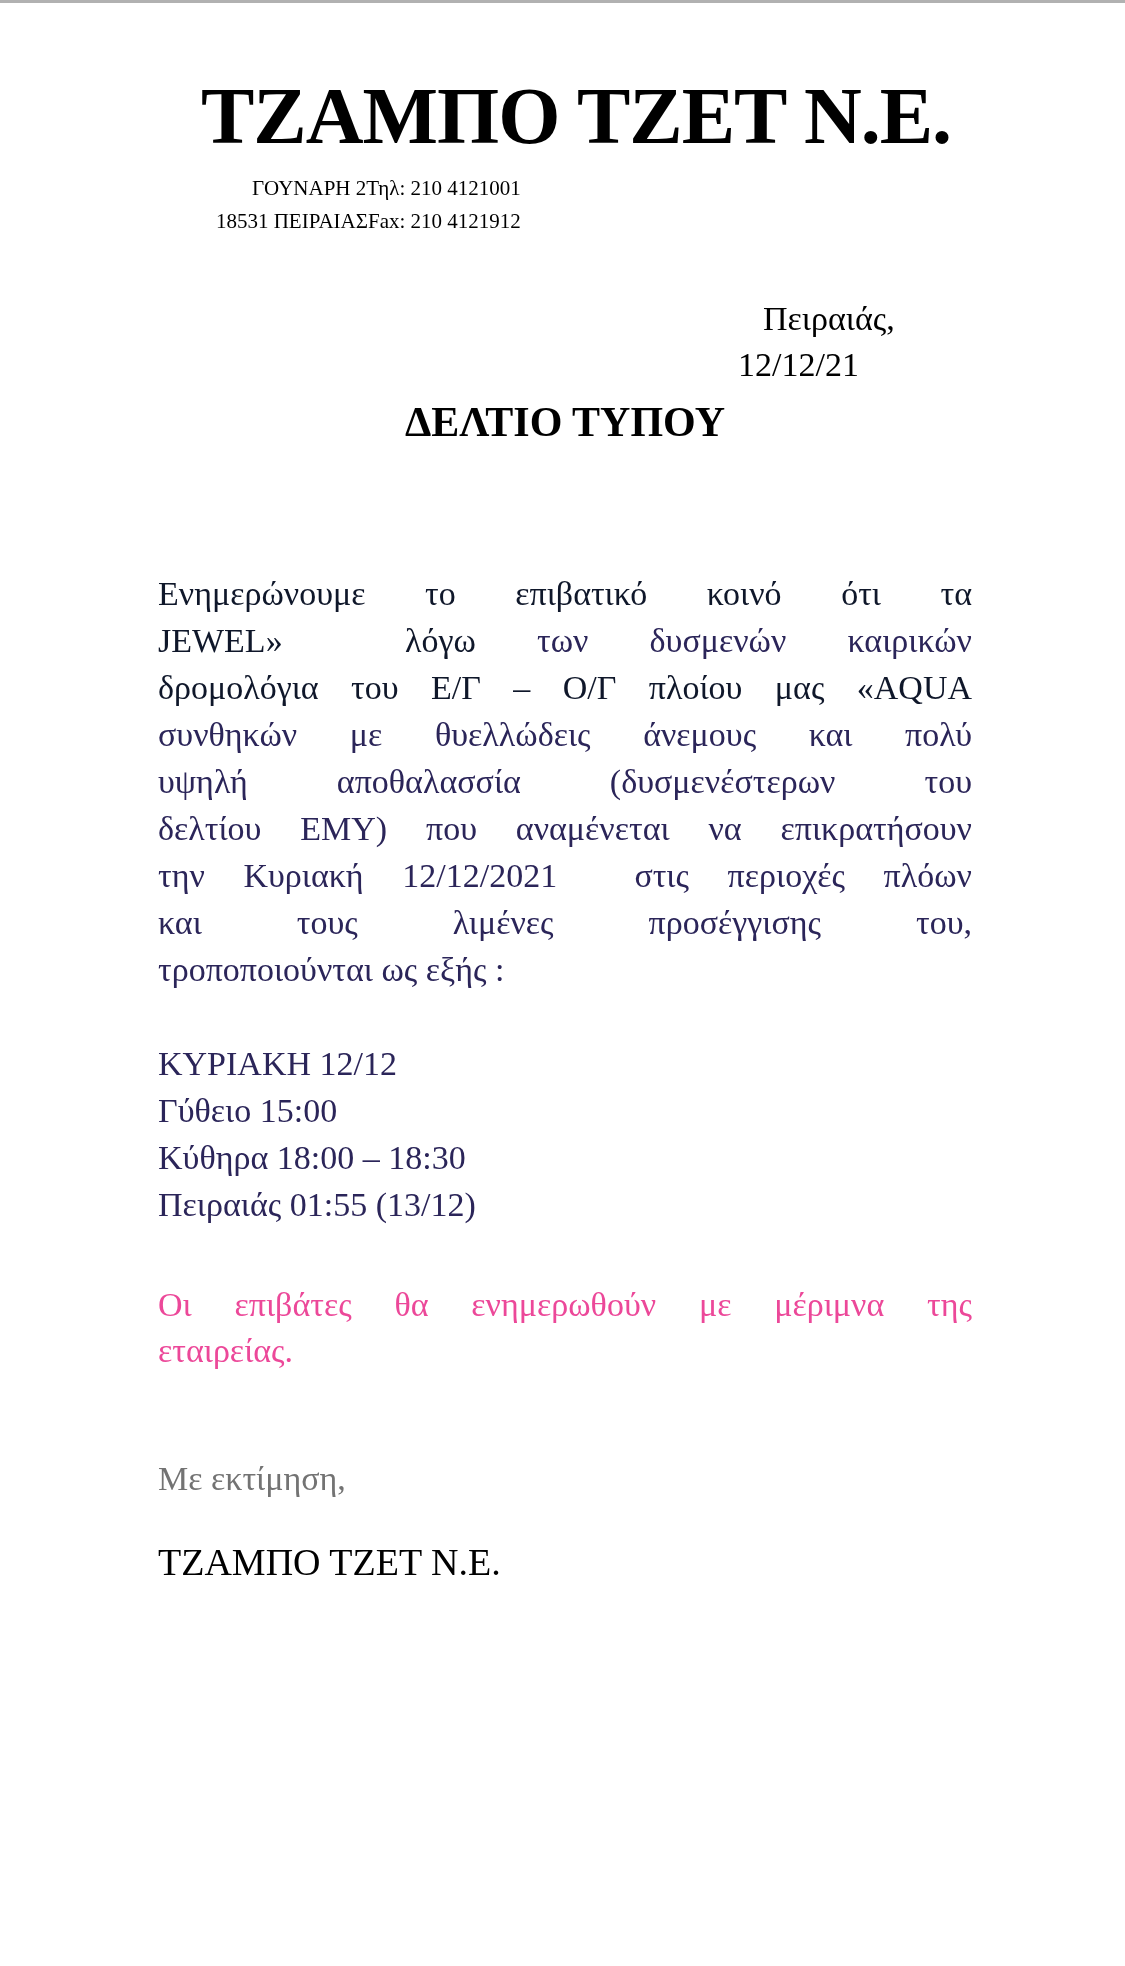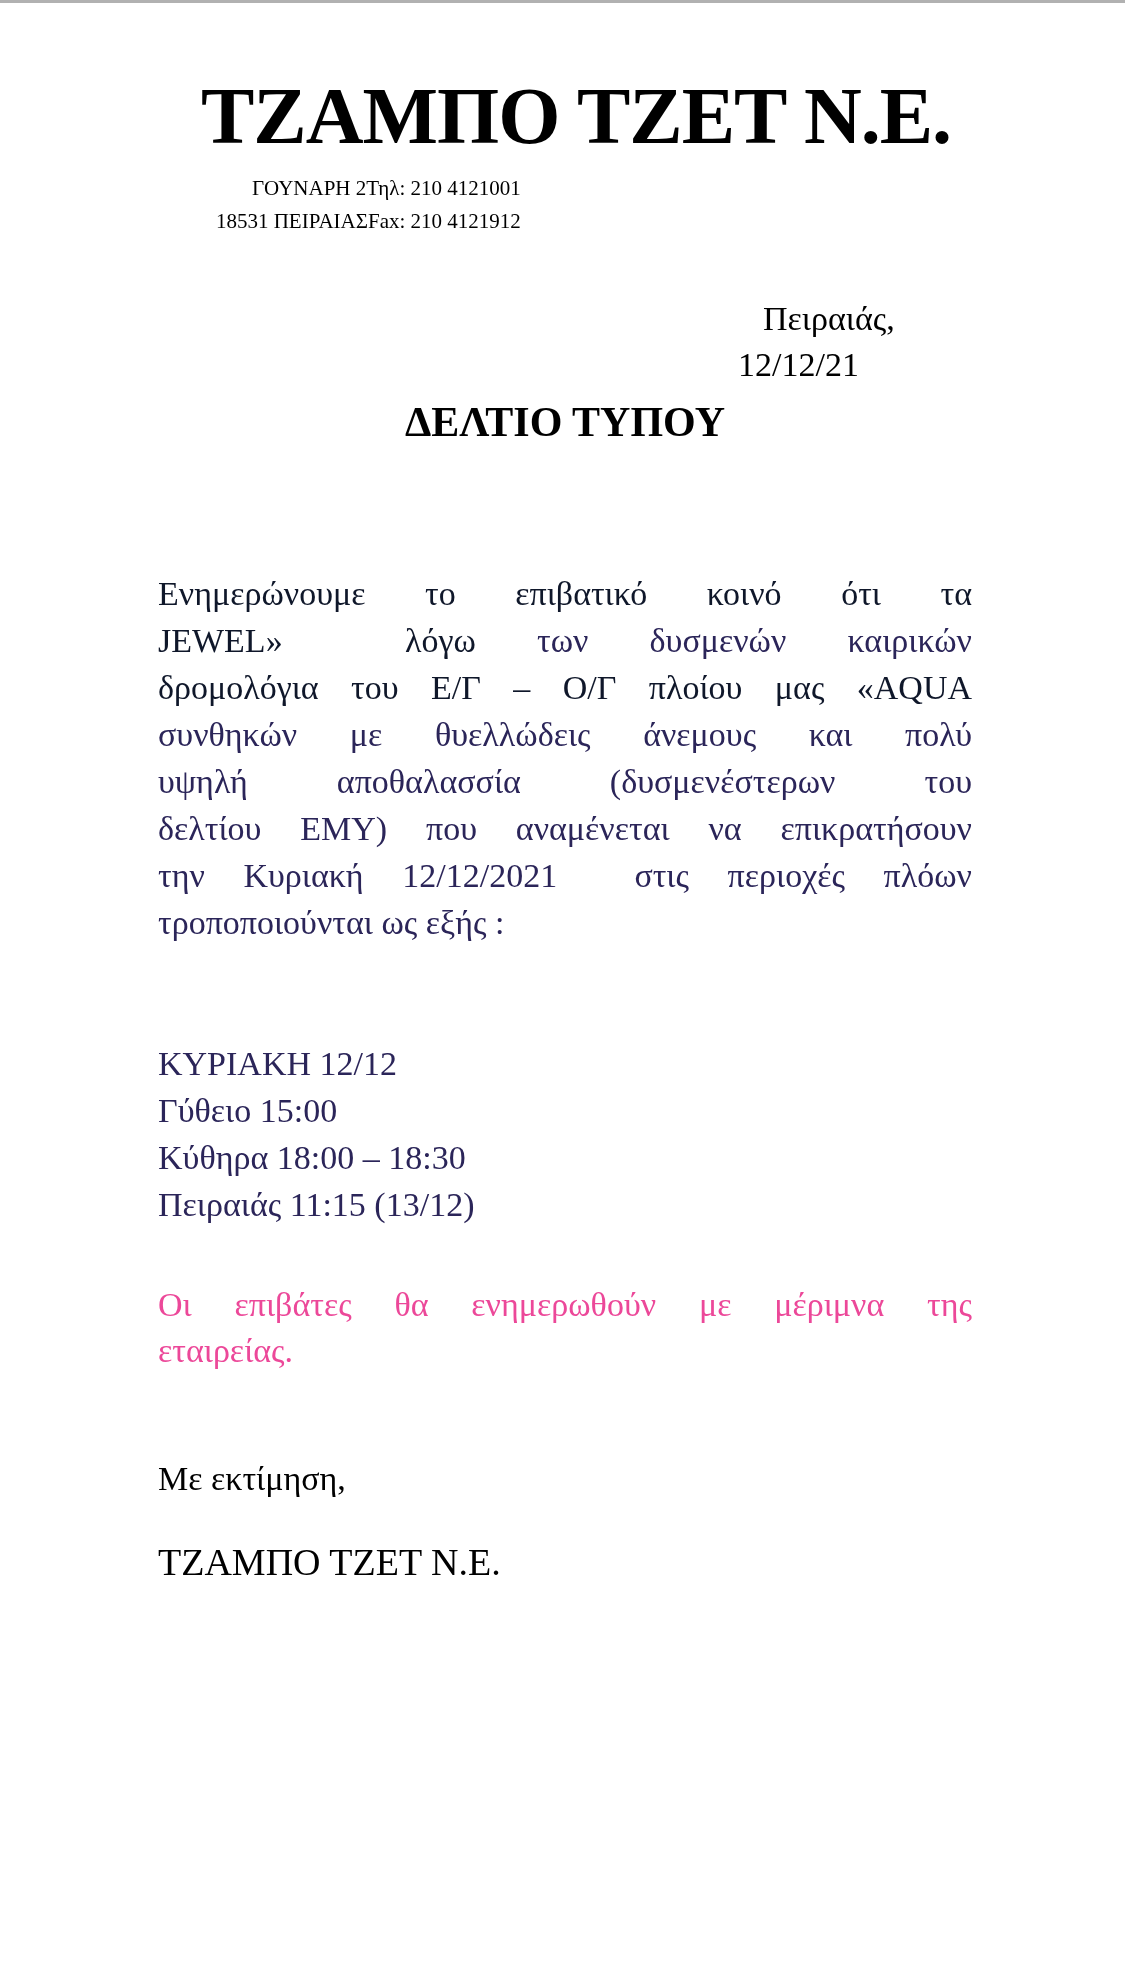--- a/index.html
+++ b/index.html
@@ -63,21 +63,21 @@
     position: absolute; top: 1040px; left: 158px;
     font-size: 34px; line-height: 47px;
     color: var(--navy, #2b2559);
   }
   .note {
     position: absolute; top: 1282px; left: 158px; width: 814px;
     font-size: 34px; line-height: 46px; color: #ec4899;
   }
   .closing {
     position: absolute; top: 1460px; left: 158px;
-    font-size: 34px; color: #000000;
+    font-size: 34px; color: #737373;
   }
   .signature {
     position: absolute; top: 1540px; left: 158px;
     font-size: 38px; color: #000;
     white-space: nowrap;
   }
 </style>
 </head>
 <body>
 
@@ -99,28 +99,29 @@
   <div class="heading">ΔΕΛΤΙΟ ΤΥΠΟΥ</div>
 
   <div class="body-par">
     <div class="jline"><span class="c-black">Ενημερώνουμε το επιβατικό κοινό ότι τα</span><span class="c-navy"></span></div>
     <div class="jline"><span class="c-black">JEWEL»  λόγω </span><span class="c-navy">των δυσμενών καιρικών</span></div>
     <div class="jline"><span class="c-black">δρομολόγια του Ε/Γ – Ο/Γ πλοίου μας «AQUA</span><span class="c-navy"></span></div>
     <div class="jline"><span class="c-black"></span><span class="c-navy">συνθηκών με θυελλώδεις άνεμους και πολύ</span></div>
     <div class="jline"><span class="c-black"></span><span class="c-navy">υψηλή αποθαλασσία (δυσμενέστερων του</span></div>
     <div class="jline"><span class="c-black"></span><span class="c-navy">δελτίου ΕΜΥ) που αναμένεται να επικρατήσουν</span></div>
     <div class="jline"><span class="c-black"></span><span class="c-navy">την Κυριακή 12/12/2021  στις περιοχές πλόων</span></div>
+    <div class="jline"><span class="c-black"></span><span class="c-navy">και τους λιμένες προσέγγισης του,</span></div>
     <div class="jline last"><span class="c-black"></span><span class="c-navy">τροποποιούνται ως εξής :</span></div>
   </div>
 
   <div class="schedule">
     <div>ΚΥΡΙΑΚΗ 12/12</div>
     <div>Γύθειο 15:00</div>
     <div>Κύθηρα 18:00 – 18:30</div>
-    <div>Πειραιάς 11:15  (13/12)</div>
+    <div>Πειραιάς 01:55  (13/12)</div>
   </div>
 
   <div class="note">
     <div class="jline"><span>Οι επιβάτες θα ενημερωθούν με μέριμνα της</span></div>
     <div class="jline last"><span>εταιρείας.</span></div>
   </div>
 
   <div class="closing">Με εκτίμηση,</div>
 
   <div class="signature">ΤΖΑΜΠΟ ΤΖΕΤ Ν.Ε.</div>

